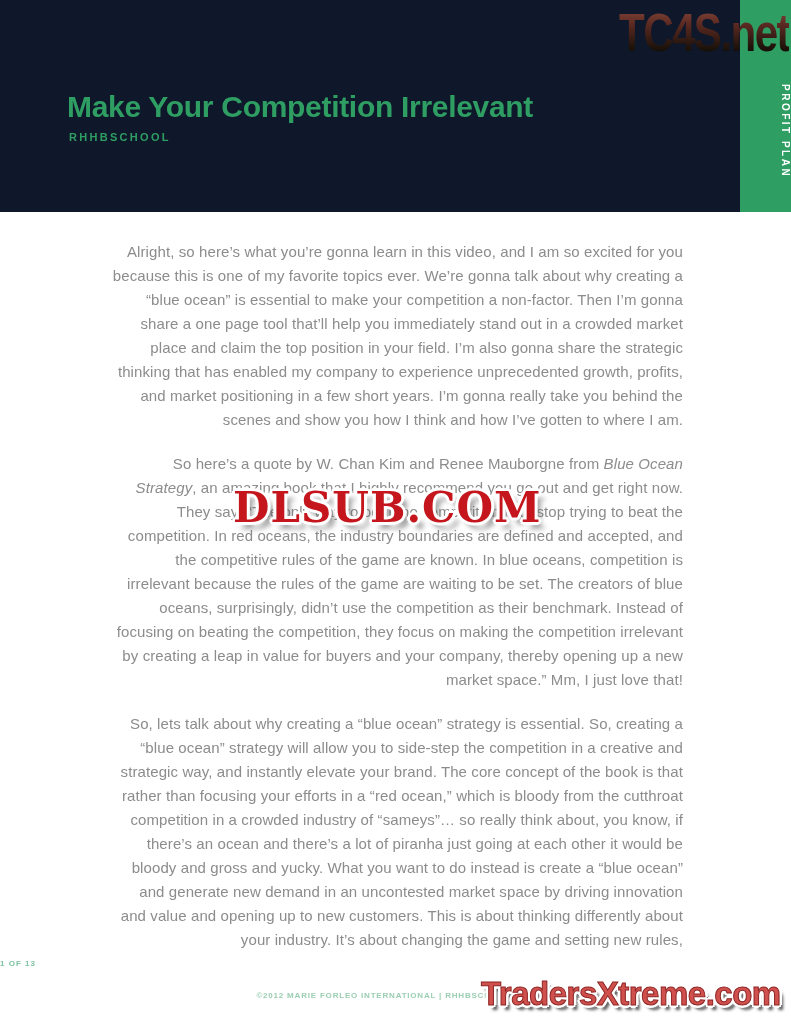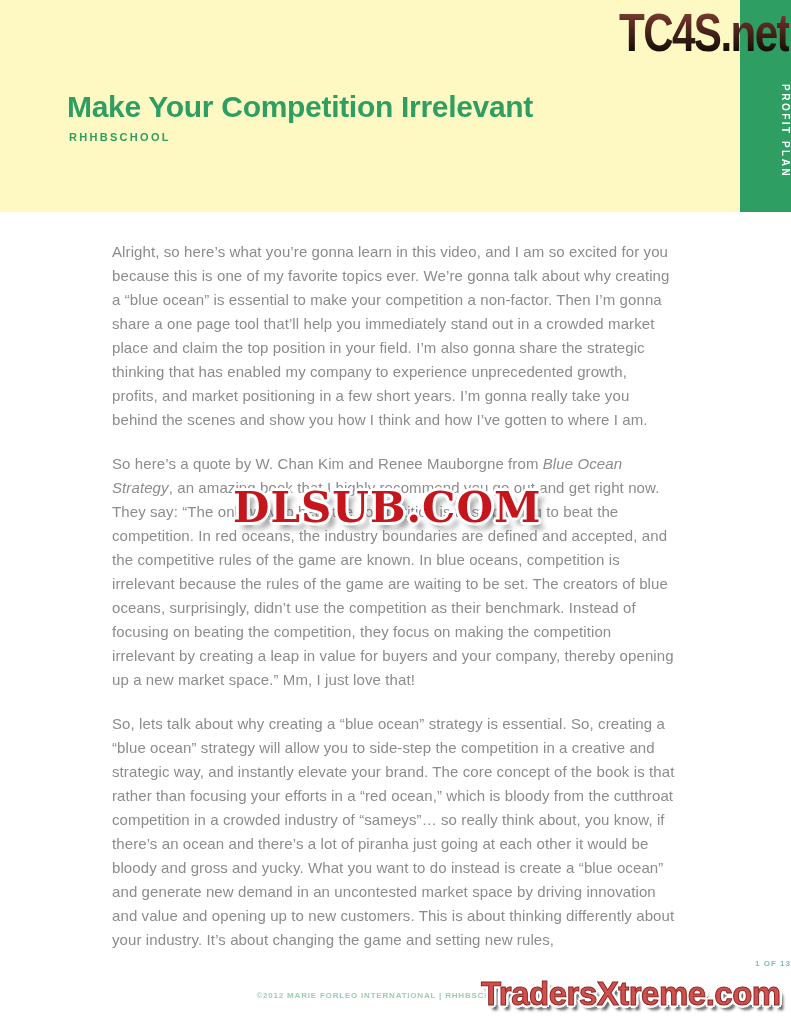--- a/index.html
+++ b/index.html
@@ -3,21 +3,21 @@
 <meta charset="utf-8">
 <style>
   html,body{margin:0;padding:0;background:#ffffff;}
   .page{
     position:relative;width:791px;height:1024px;background:#ffffff;
     overflow:hidden;font-family:"Liberation Sans",sans-serif;
   }
   
   .header-band{
     position:absolute;left:0;top:0;width:791px;height:212px;
-    background:#fef9c3;
+    background:#0f172a;
   }
   .page-title{
     position:absolute;left:67px;top:92px;
     font-size:30px;font-weight:bold;line-height:1;
     color:#2f9e63;letter-spacing:-0.3px;
   }
   .page-subtitle{
     position:absolute;left:69px;top:131px;
     font-size:11px;font-weight:bold;letter-spacing:2.3px;
     color:#2f9e63;
@@ -70,26 +70,26 @@
       -2px -2px 0 #fff, 2px -2px 0 #fff, -2px 2px 0 #fff, 2px 2px 0 #fff,
       -3px 0 0 #fff, 3px 0 0 #fff, 0 -3px 0 #fff, 0 3px 0 #fff,
       4px 5px 3px rgba(55,55,55,0.85);
   }
   
   .transcript-body{
     position:absolute;left:112px;top:240px;width:575px;
     font-size:15px;line-height:24px;color:#8c8c8c;
     letter-spacing:0.1px;
   }
-  .transcript-body p{margin:0 12px 20px 0;}
+  .transcript-body p{margin:0 4px 20px 0;text-align:right;}
   .book-title{font-style:italic;}
   
   .page-number{
     position:absolute;left:0;top:959px;width:791px;
-    text-align:right;font-size:8px;font-weight:bold;
+    text-align:left;font-size:8px;font-weight:bold;
     letter-spacing:1px;color:#7fc4a2;
   }
   .copyright-line{
     position:absolute;left:0;top:991px;width:791px;
     text-align:center;font-size:8px;font-weight:bold;
     letter-spacing:0.8px;color:#9bceb2;
   }
 </style>
 </head>
 <body>

